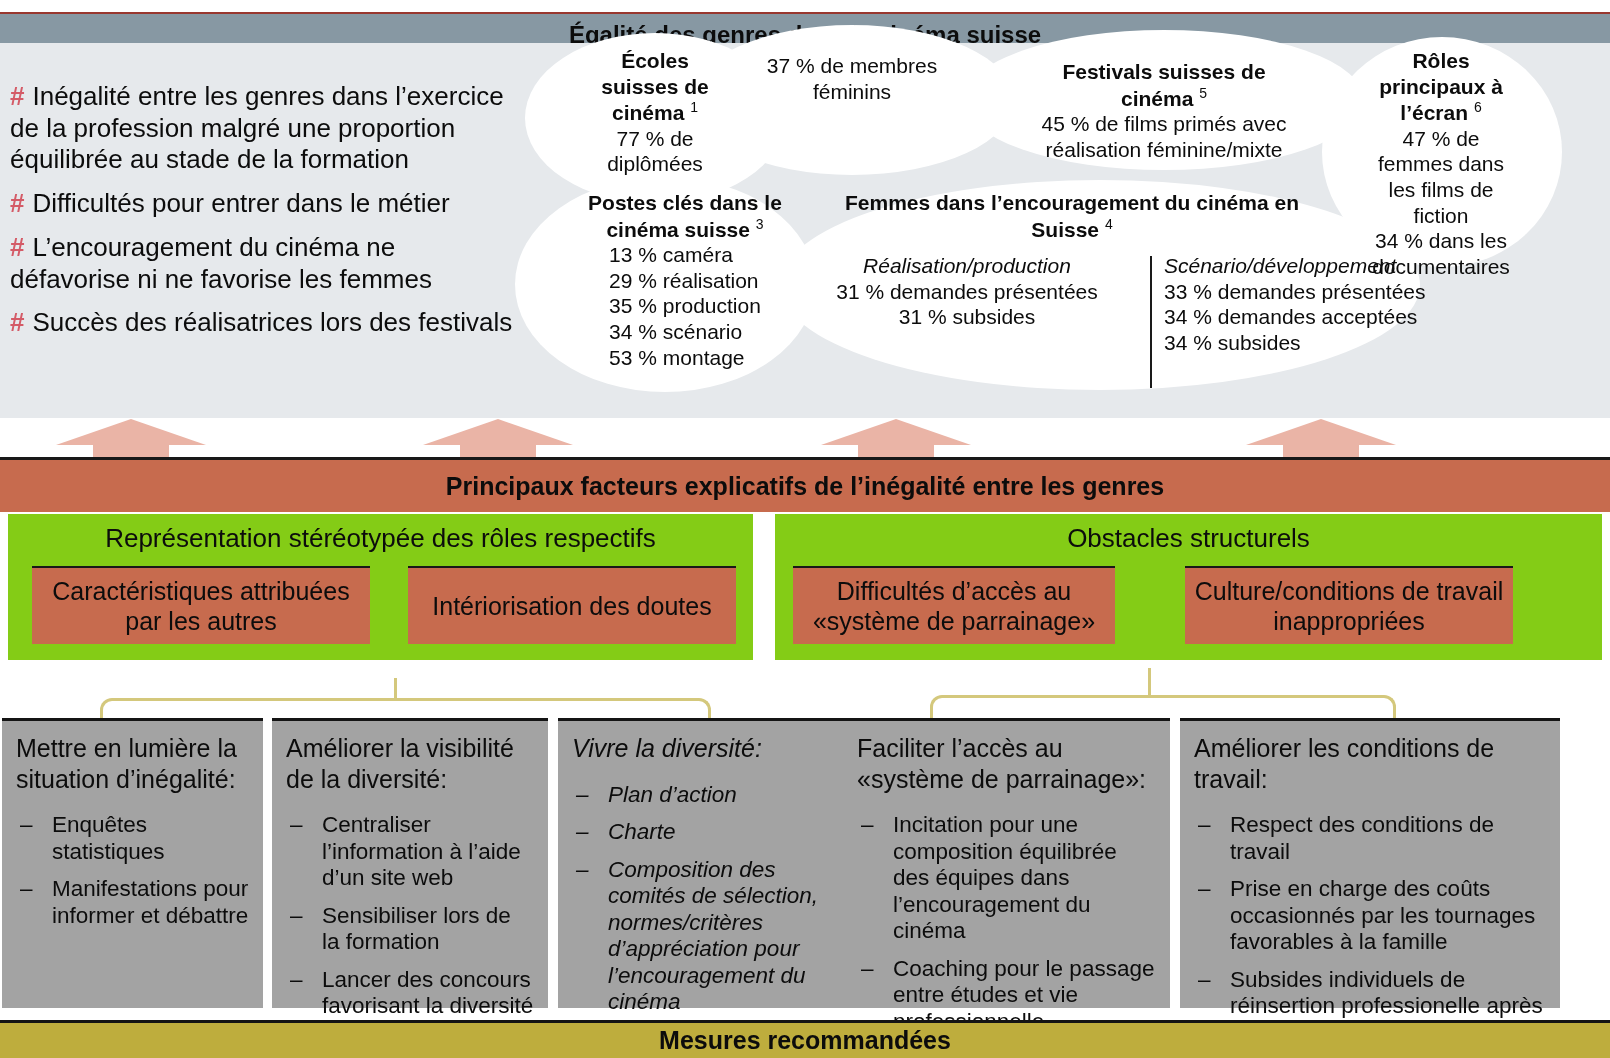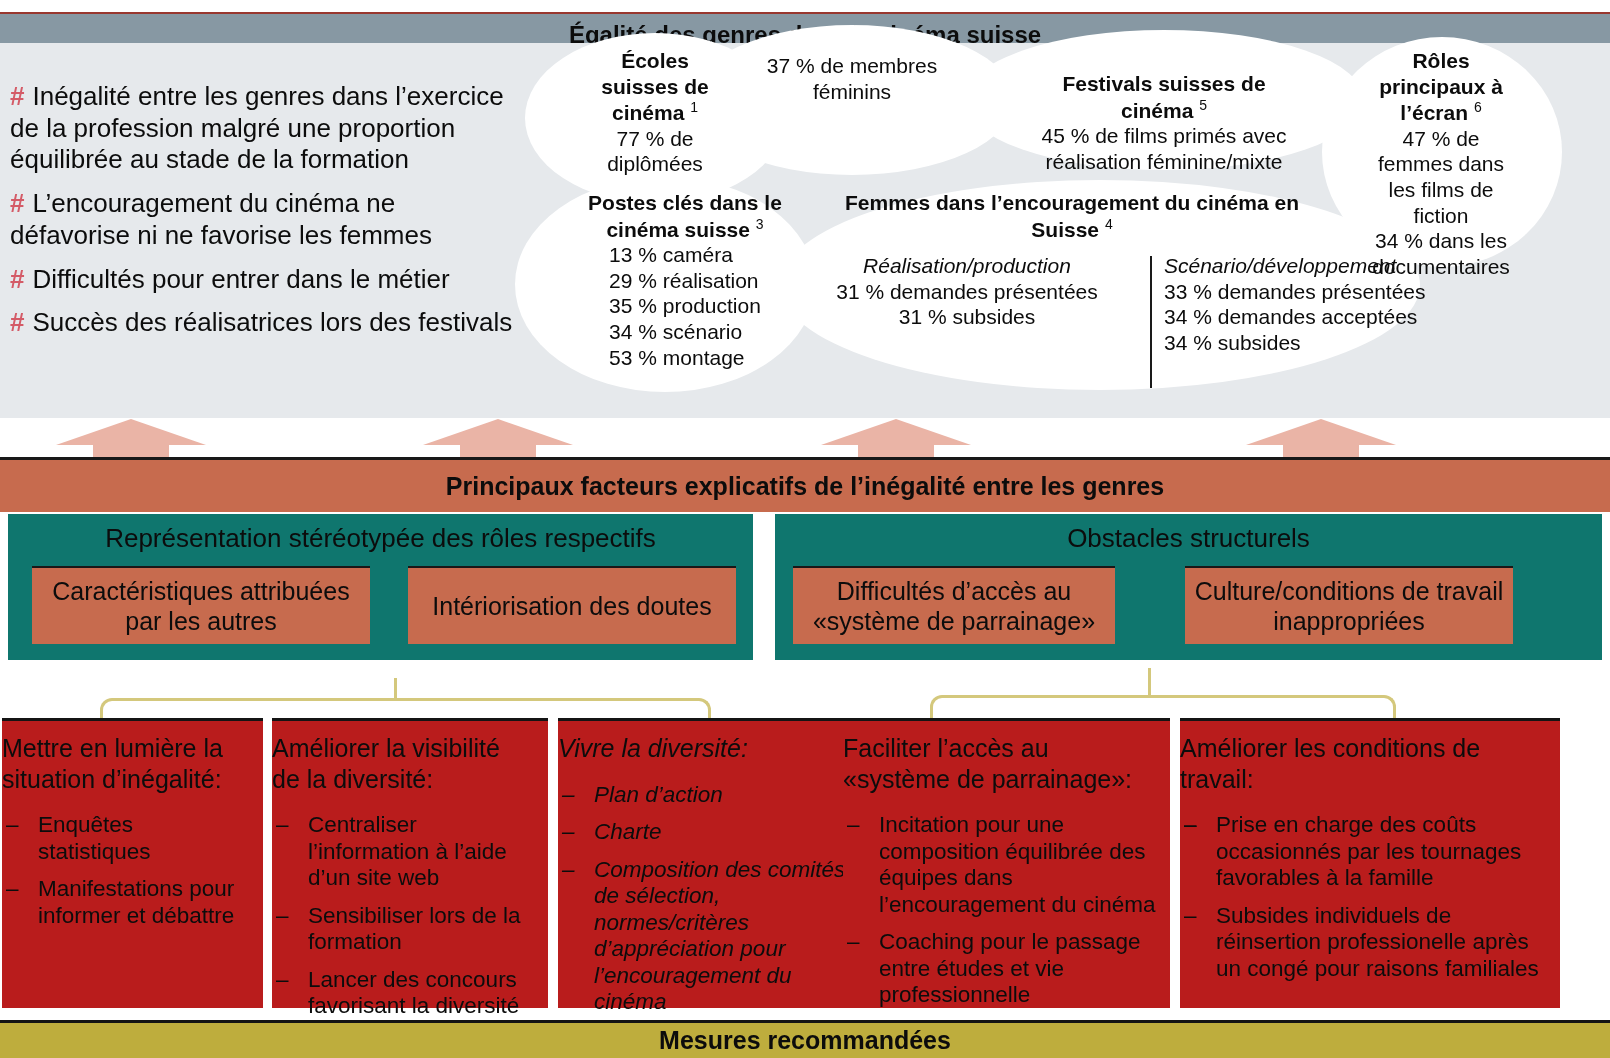--- a/index.html
+++ b/index.html
@@ -42,39 +42,39 @@
   .arrow .stem{width:76px;height:13px;background:#eab4a6;margin:0 auto;}
 
   
   .factors-bar{
     left:0;top:457px;width:1610px;height:55px;background:#c76b4e;
     border-top:3px solid #181818;box-sizing:border-box;
     display:flex;align-items:center;justify-content:center;
   }
   .factors-bar .ttl{font-size:25px;font-weight:bold;}
 
-  .pink-panel{top:514px;height:146px;background:#0f766e;}
+  .pink-panel{top:514px;height:146px;background:#84cc16;}
   .panel-h{text-align:center;font-size:26px;padding-top:9px;}
   .orange-box{
     top:566px;height:78px;background:#c76b4e;border-top:2px solid #181818;
     box-sizing:border-box;display:flex;align-items:center;justify-content:center;
     text-align:center;font-size:25px;line-height:1.2;
   }
 
   
   .bracket{
     border:3px solid #d4c87c;border-bottom:none;border-radius:12px 12px 0 0;
     box-sizing:border-box;
   }
   .bracket-stem{width:3px;background:#d4c87c;}
 
   
   .kbox{
-    top:718px;height:290px;background:#b91c1c;border-top:3px solid #141414;
-    box-sizing:border-box;padding:12px 14px 0 0;
+    top:718px;height:290px;background:#a3a3a3;border-top:3px solid #141414;
+    box-sizing:border-box;padding:12px 14px 0 14px;
   }
   .kbox .kt{font-size:25px;line-height:1.22;margin-bottom:18px;}
   .kli{position:relative;padding-left:36px;font-size:22.5px;line-height:1.18;margin-bottom:11px;}
   .kli .dash{position:absolute;left:4px;top:0;}
 
   .bottom-bar{
     left:0;top:1020px;width:1610px;height:38px;background:#bead3d;
     border-top:3px solid #141414;box-sizing:border-box;
     display:flex;align-items:center;justify-content:center;
   }
@@ -86,25 +86,25 @@
 <div class="abs header-bar">
   <div class="ttl">Égalité des genres dans le cinéma suisse</div>
 </div>
 
 <div class="abs top-section">
 
   <div class="abs issues">
     <div class="issue">
       <span class="mark">#</span><span>Inégalité entre les genres dans l’exercice de la profession malgré une proportion équilibrée au stade de la formation</span>
     </div>
+    <div class="issue">
+      <span class="mark">#</span><span>Difficultés pour entrer dans le métier</span>
+    </div>
     <div class="issue narrow">
       <span class="mark">#</span><span>L’encouragement du cinéma ne défavorise ni ne favorise les femmes</span>
-    </div>
-    <div class="issue">
-      <span class="mark">#</span><span>Difficultés pour entrer dans le métier</span>
     </div>
     <div class="issue nowrap">
       <span class="mark">#</span><span>Succès des réalisatrices lors des festivals</span>
     </div>
   </div>
 
   <div class="abs bubble" style="left:525px;top:-10px;width:260px;height:170px;"></div>
   <div class="abs bubble" style="left:690px;top:-18px;width:324px;height:150px;"></div>
   <div class="abs bubble" style="left:964px;top:-13px;width:400px;height:140px;"></div>
   <div class="abs bubble" style="left:1322px;top:-6px;width:240px;height:230px;"></div>
@@ -113,21 +113,21 @@
 
   <div class="abs btxt" style="left:590px;top:5px;width:130px;">
     <div class="bt"><span>Écoles suisses de cinéma</span> <sup>1</sup></div>
     <div>77 % de diplômées</div>
   </div>
 
   <div class="abs btxt" style="left:752px;top:10px;width:200px;">
     <div>37 % de membres féminins</div>
   </div>
 
-  <div class="abs btxt" style="left:1034px;top:28px;width:260px;">
+  <div class="abs btxt" style="left:1034px;top:16px;width:260px;">
     <div class="bt"><span>Festivals suisses de cinéma</span> <sup>5</sup></div>
     <div>45 % de films primés avec réalisation féminine/mixte</div>
   </div>
 
   <div class="abs btxt" style="left:1366px;top:5px;width:150px;">
     <div class="bt"><span>Rôles principaux à l’écran</span> <sup>6</sup></div>
     <div>47 % de femmes dans les films de fiction</div>
     <div>34 % dans les documentaires</div>
   </div>
 
@@ -226,20 +226,20 @@
 </div>
 
 <div class="abs kbox" style="left:843px;width:327px;">
   <div class="kt">Faciliter l’accès au «système de parrainage»:</div>
   <div class="kli"><span class="dash">–</span><span>Incitation pour une composition équilibrée des équipes dans l’encouragement du cinéma</span></div>
   <div class="kli"><span class="dash">–</span><span>Coaching pour le passage entre études et vie professionnelle</span></div>
 </div>
 
 <div class="abs kbox" style="left:1180px;width:380px;">
   <div class="kt">Améliorer les conditions de travail:</div>
-  <div class="kli"><span class="dash">–</span></div>
+  <div class="kli"><span class="dash">–</span><span>Respect des conditions de travail</span></div>
   <div class="kli"><span class="dash">–</span><span>Prise en charge des coûts occasionnés par les tournages favorables à la famille</span></div>
   <div class="kli"><span class="dash">–</span><span>Subsides individuels de réinsertion professionelle après un congé pour raisons familiales</span></div>
 </div>
 
 <div class="abs bottom-bar">
   <div class="ttl">Mesures recommandées</div>
 </div>
 
 </body></html>

